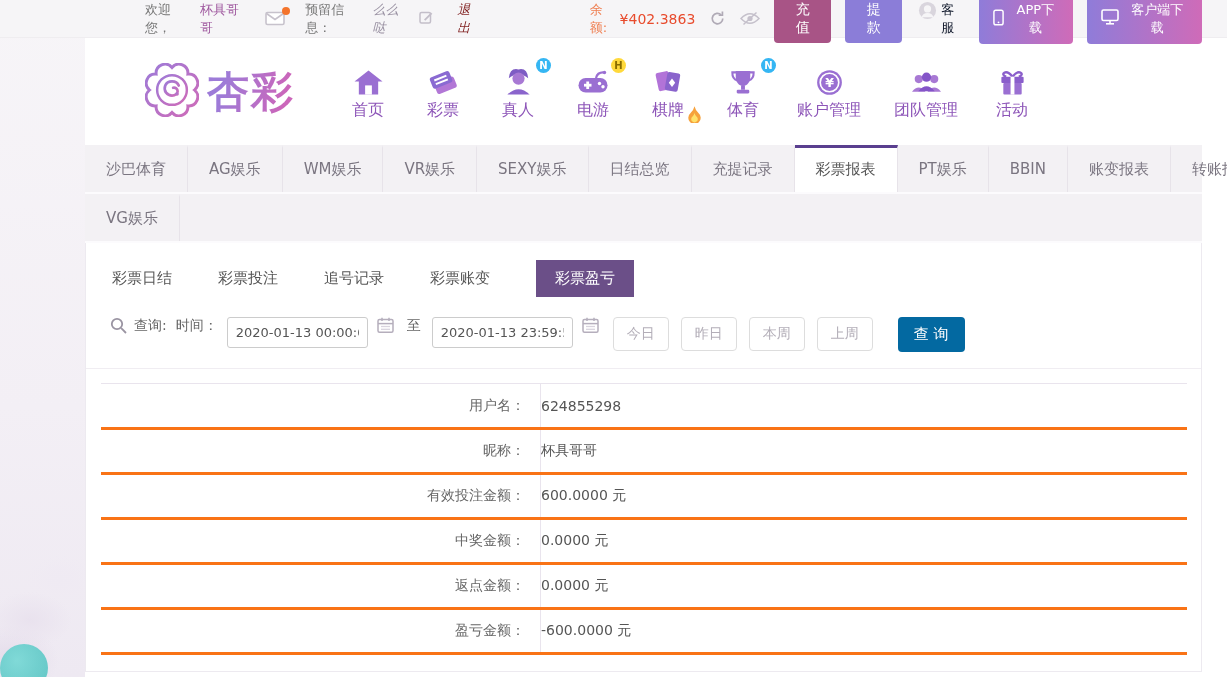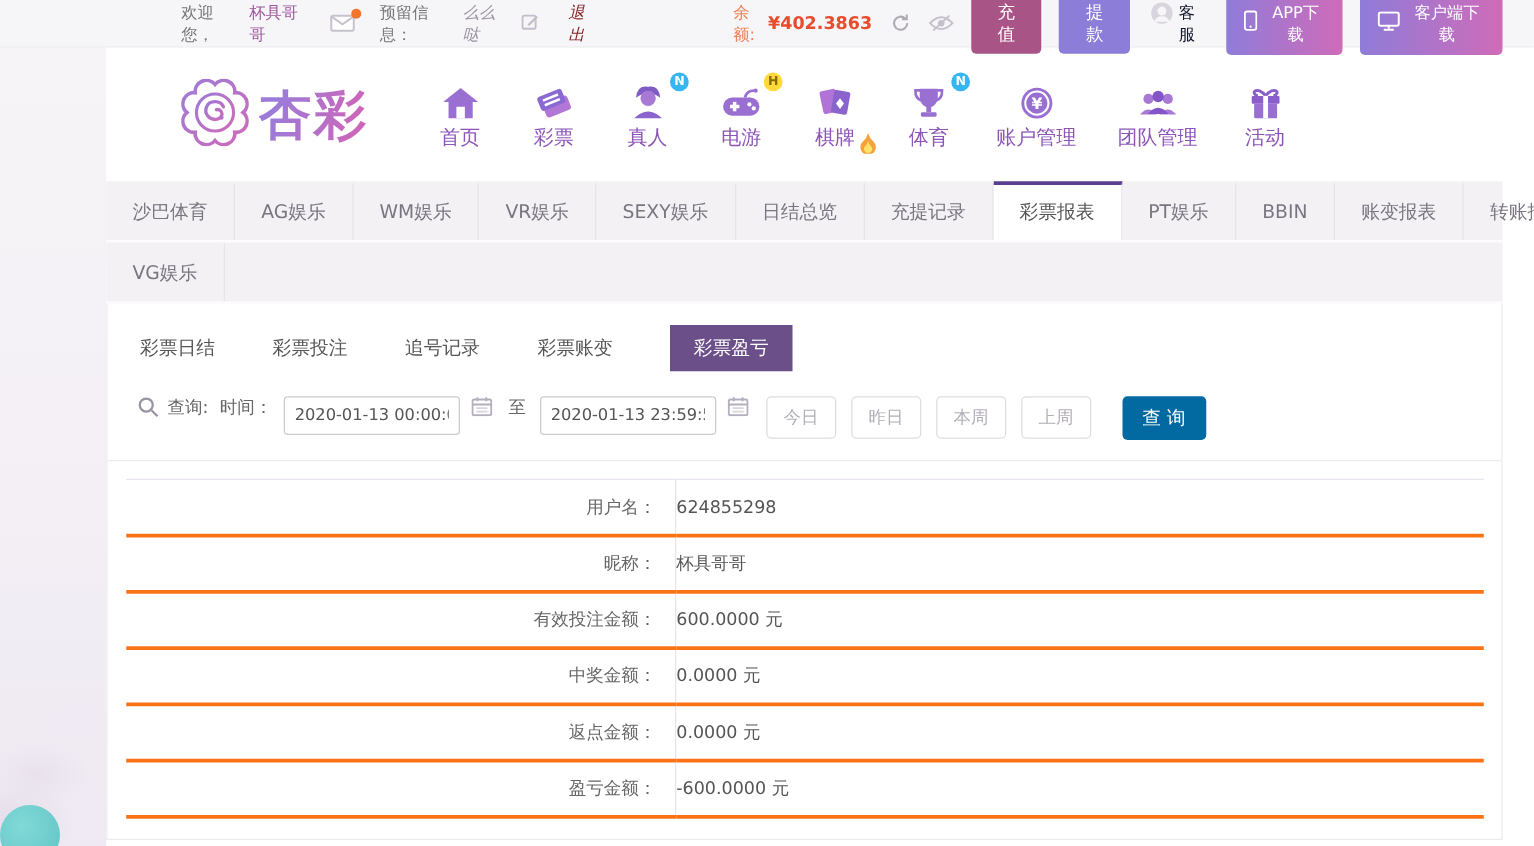--- a/index.html
+++ b/index.html
@@ -15,21 +15,21 @@
   .topbar{position:relative;z-index:2;height:38px;background:#f6f5f7;display:flex;align-items:center;padding:0 25px 0 145px;font-size:13px;color:#777;border-bottom:1px solid #efedf0}
   .tb-group{display:flex;align-items:center;gap:6px}
   .username{color:#9d559d}
   .mail-wrap{position:relative;margin:0 14px 0 10px;display:flex}
   .mail-dot{position:absolute;top:-4px;right:-5px;width:8px;height:8px;border-radius:50%;background:#f4742c}
   .reserved-value{font-style:italic;color:#9a92a3}
   .edit-icon{margin:0 4px}
   .logout{font-style:italic;color:#7f1d1d;margin-left:14px;cursor:pointer}
   .balance-group{margin-left:108px;display:flex;align-items:center;gap:6px}
   .balance-label{color:#ef7e50}
-  .balance-value{color:#e84b2d;font-weight:bold;font-size:14px}
+  .balance-value{color:#e84b2d;font-weight:normal;font-size:14px}
   .icon-btn{display:flex;align-items:center;margin-left:8px;cursor:pointer}
   .pill{border:none;border-radius:4px;color:#fff;font-size:14px;padding:6px 15px;cursor:pointer;margin-left:14px}
   .pill.recharge{background:#a85486}
   .pill.withdraw{background:#8b7dd8}
   .service-group{display:flex;align-items:flex-start;gap:4px;margin-left:16px;color:#0f172a;cursor:pointer}
   .dl-btn{display:flex;align-items:center;gap:7px;border:none;border-radius:4px;color:#fff;font-size:13px;padding:7px 14px;margin-left:14px;cursor:pointer;background:linear-gradient(90deg,#8f7cd9,#cf6bb8)}
   
   .header{position:relative;z-index:2;height:107px;display:flex;align-items:center;padding-left:145px}
   .logo{display:flex;align-items:center;gap:8px;margin-right:52px;cursor:pointer}
   .logo-text{font-size:42px;font-weight:bold;letter-spacing:2px;background:linear-gradient(105deg,#9d7bd8 20%,#cb66ba 85%);-webkit-background-clip:text;background-clip:text;color:transparent}

